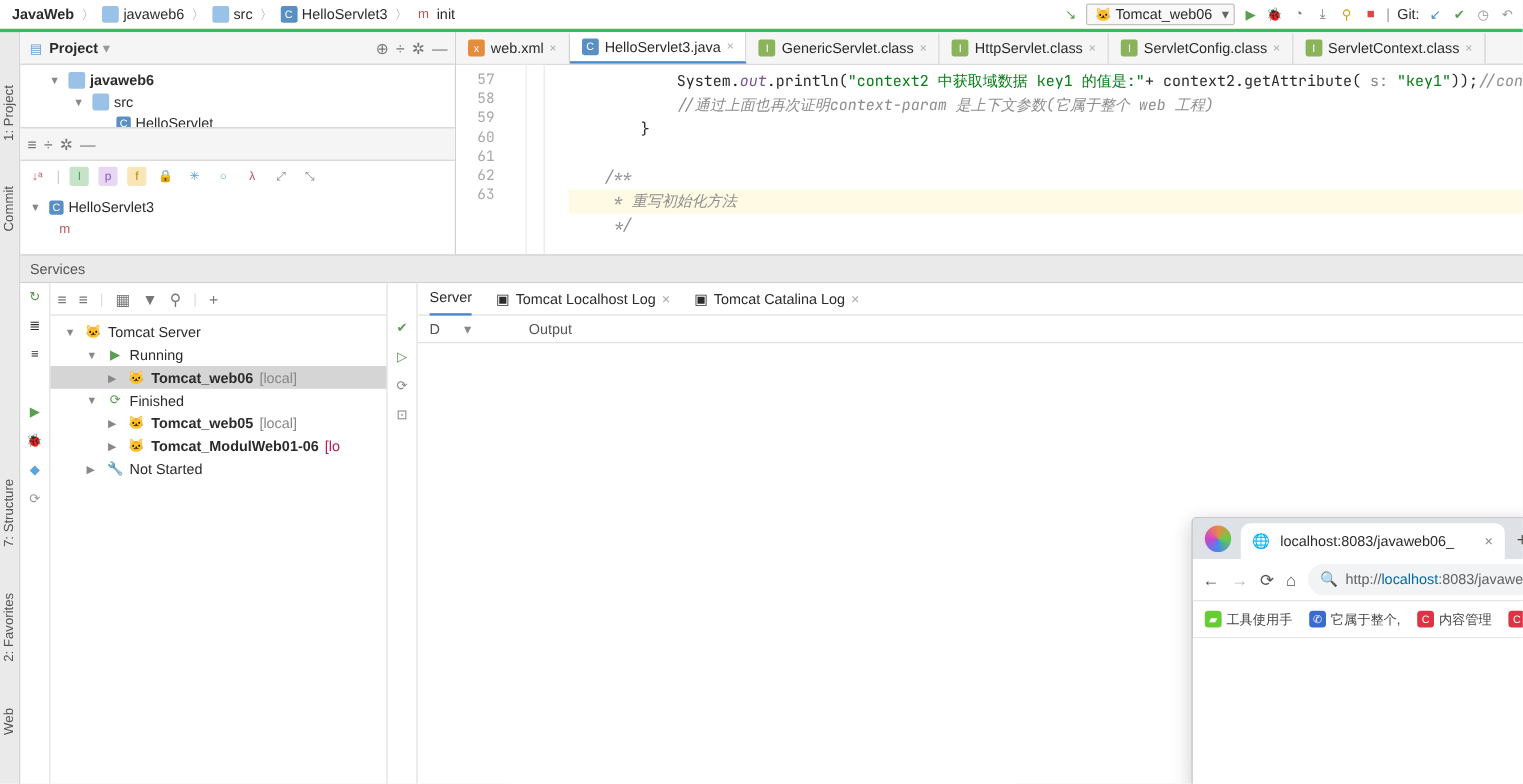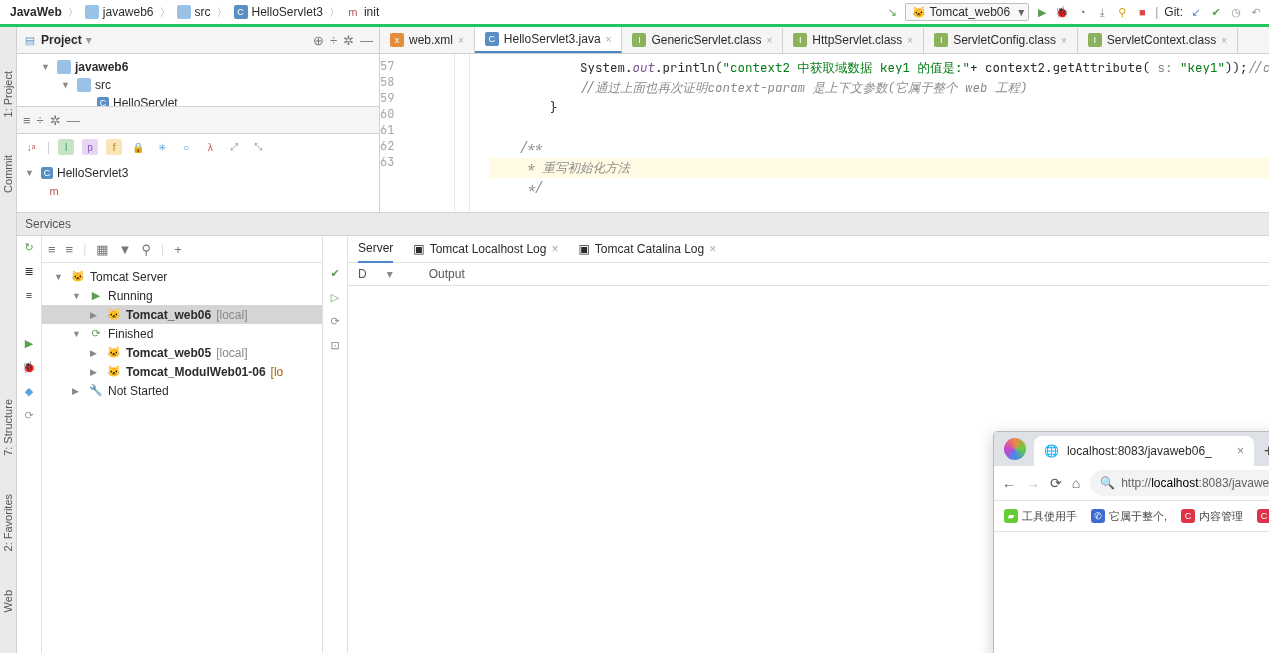--- a/index.html
+++ b/index.html
@@ -39,21 +39,21 @@
 .editor{flex:1;background:#fff;display:flex;flex-direction:column}
 .tabs{height:26px;background:#f5f5f5;border-bottom:1px solid #d1d1d1;display:flex;align-items:center}
 .tab{height:25px;padding:0 10px;display:flex;align-items:center;gap:5px;border-right:1px solid #d1d1d1;background:#f5f5f5;cursor:pointer}
 .tab.active{background:#fff;border-bottom:2px solid #4a88c7;height:24px}
 .tab .x{color:#aaa;font-size:10px}
 .tab-ico{width:14px;height:14px;border-radius:2px;display:inline-flex;align-items:center;justify-content:center;font-size:9px;color:#fff}
 .ico-xml{background:#e48e3b}
 .ico-c{background:#5a8fc4}
 .ico-i{background:#8ab35c}
 
-.gutter-lines{width:50px;background:#fff;text-align:left;color:#a8a8a8;padding:4px 24px 0 0;font-family:"JetBrains Mono",Consolas,monospace;font-size:12px;border-right:1px solid #e8e8e8}
+.gutter-lines{width:50px;background:#fff;text-align:center;color:#a8a8a8;padding:4px 8px 0 0;font-family:"JetBrains Mono",Consolas,monospace;font-size:12px;border-right:1px solid #e8e8e8}
 .code-area{flex:1;display:flex}
 .foldbar{width:14px;background:#fff;border-right:1px solid #e8e8e8}
 .code{flex:1;padding:4px 0 0 20px;font-family:"JetBrains Mono",Consolas,monospace;font-size:12.5px;line-height:20px;white-space:pre}
 .m{color:#7a5295;font-style:italic}
 .s{color:#067d17}
 .c{color:#8c8c8c;font-style:italic}
 .hl-line{background:#fffae3}
 
 
 .services-head{height:22px;background:#eaeaea;border-top:1px solid #d1d1d1;border-bottom:1px solid #d1d1d1;display:flex;align-items:center;padding:0 8px;color:#555}
@@ -72,21 +72,21 @@
 
 
 .browser{position:absolute;left:645px;top:145px;width:594px;height:290px;background:#fff;border:1px solid #bbb;box-shadow:0 4px 16px rgba(0,0,0,0.2);border-radius:4px;display:flex;flex-direction:column}
 .br-tabbar{height:34px;background:#dee1e6;display:flex;align-items:flex-end;padding-left:6px}
 .br-logo{width:22px;height:22px;margin:0 8px 6px 4px;border-radius:50%;background:conic-gradient(#e84,#6c4,#48e,#c4c,#e84)}
 .br-tab{background:#fff;height:30px;border-radius:8px 8px 0 0;display:flex;align-items:center;padding:0 10px;gap:8px;min-width:200px}
 .br-plus{margin:0 10px 6px 10px;color:#444;font-size:16px;cursor:pointer}
 .br-addr{height:34px;background:#fff;border-bottom:1px solid #e3e3e3;display:flex;align-items:center;padding:0 8px;gap:10px}
 .br-nav{color:#555;font-size:14px;cursor:pointer}
 .br-url{flex:1;background:#f1f3f4;border-radius:14px;height:26px;display:flex;align-items:center;padding:0 10px;gap:6px;color:#616161}
-.br-url .host{color:#000000}
+.br-url .host{color:#0369a1}
 .br-bm{height:30px;border-bottom:1px solid #e3e3e3;display:flex;align-items:center;padding:0 10px;gap:14px;font-size:11px;color:#444}
 .bm{display:flex;align-items:center;gap:4px;cursor:pointer}
 .bm-ico{width:14px;height:14px;border-radius:3px;display:inline-flex;align-items:center;justify-content:center;font-size:9px;color:#fff}
 
 .run-ico{color:#5a9e4f}
 .debug-ico{color:#5a9e4f}
 .stop-ico{color:#d44}
 .sql{color:#888}
 </style>
 </head>
@@ -318,21 +318,21 @@
           <div class="svc-row" style="padding-left:48px">
               <span class="tree-arrow">▶</span>
               <span class="tico" style="color:#c79f4b">🐱</span>
               <b>Tomcat_web05</b> 
               <span style="color:#888">[local]</span>
             </div>
           <div class="svc-row" style="padding-left:48px">
               <span class="tree-arrow">▶</span>
               <span class="tico" style="color:#c79f4b">🐱</span>
               <b>Tomcat_ModulWeb01-06</b> 
-              <span style="color:#a16207">[lo</span>
+              <span style="color:#be185d">[lo</span>
             </div>
           <div class="svc-row" style="padding-left:30px">
               <span class="tree-arrow">▶</span>
               <span class="tico" style="color:#888">🔧</span>
               <span>Not Started</span>
             </div>
         </div>
       </div>
 
       <div style="width:24px;border-right:1px solid #e0e0e0;display:flex;flex-direction:column;align-items:center;padding-top:30px;gap:10px">
@@ -344,21 +344,21 @@
 
       <div class="svc-right">
         <div class="svc-tabs">
           <div class="svc-tab active">Server</div>
           <div class="svc-tab">▣ <span>Tomcat Localhost Log</span> <span class="x" style="color:#aaa">×</span></div>
           <div class="svc-tab">▣ <span>Tomcat Catalina Log</span> <span class="x" style="color:#aaa">×</span></div>
         </div>
         <div class="svc-out">
           <span>D</span>
             <span style="color:#888">▾</span>
-          <span style="margin-left:16px">Output</span>
+          <span style="margin-left:28px">Output</span>
         </div>
         <div style="flex:1;position:relative">
 
           <div class="browser">
             <div class="br-tabbar">
               <div class="br-logo"></div>
               <div class="br-tab">
                 <span>🌐</span>
                 <span>localhost:8083/javaweb06_</span>
                 <span style="color:#888;margin-left:auto">×</span>

